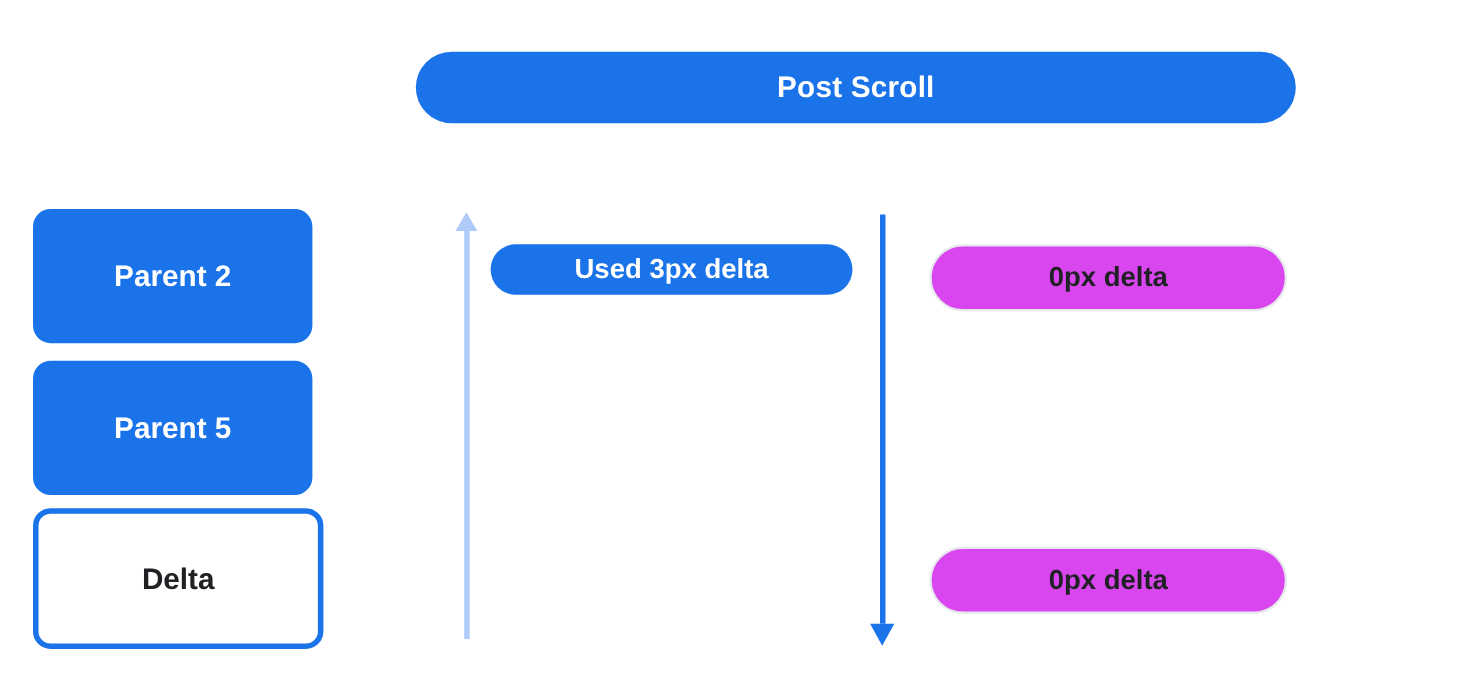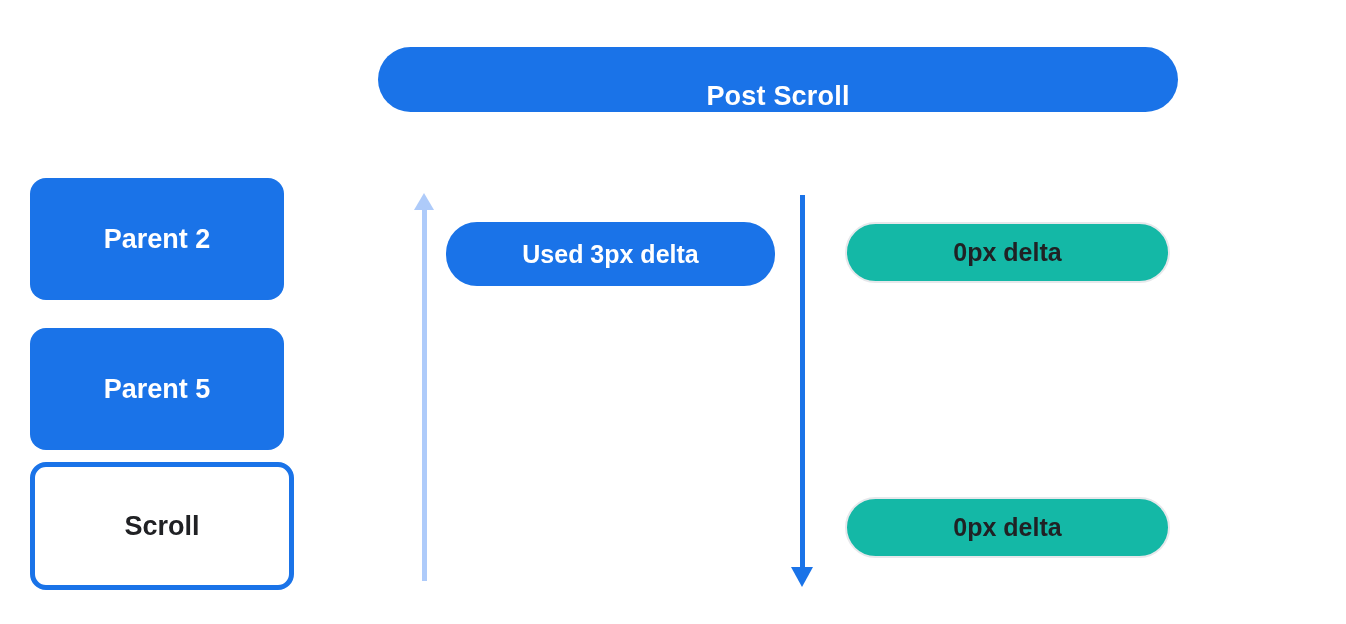--- a/index.html
+++ b/index.html
@@ -19,21 +19,21 @@
   
   .header-pill {
     position: absolute;
     left: 378px;
     top: 47px;
     width: 800px;
     height: 65px;
     background: var(--blue, #1a73e8);
     border-radius: 33px;
     display: flex;
-    align-items: flex-end;
+    align-items: center;
     justify-content: center;
     color: #ffffff;
     font-size: 27px;
     font-weight: bold;
     letter-spacing: 0.2px;
   }
 
   
   .box {
     position: absolute;
@@ -49,49 +49,49 @@
   }
   .box.filled {
     background: var(--blue, #1a73e8);
     color: #ffffff;
   }
   .box.outlined {
     background: #ffffff;
     color: var(--text-dark, #202124);
     border: 5px solid var(--blue, #1a73e8);
   }
-  .box-parent2 { top: 178px; }
+  .box-parent2 { top: 190px; }
   .box-parent1 { top: 328px; }
   .box-child   { top: 462px; height: 118px; }
 
   
   .mid-pill {
     position: absolute;
     left: 446px;
     width: 329px;
-    height: 64px;
+    height: 46px;
     background: var(--blue, #1a73e8);
     border-radius: 31px;
     display: flex;
     align-items: center;
     justify-content: center;
     color: #ffffff;
     font-size: 25px;
     font-weight: bold;
   }
   .mid-pill-1 { top: 222px; }
   .mid-pill-2 { top: 360px; }
 
   
   .right-pill {
     position: absolute;
     left: 845px;
     width: 325px;
     height: 61px;
-    background: #14b8a6;
+    background: #d946ef;
     border: 2px solid var(--border-gray, #e6e8eb);
     border-radius: 31px;
     box-sizing: border-box;
     display: flex;
     align-items: center;
     justify-content: center;
     color: var(--text-dark, #202124);
     font-size: 25px;
     font-weight: 600;
   }
@@ -150,21 +150,21 @@
 
   <div class="box filled box-parent2">
     <span>Parent 2</span>
   </div>
 
   <div class="box filled box-parent1">
     <span>Parent 5</span>
   </div>
 
   <div class="box outlined box-child">
-    <span>Scroll</span>
+    <span>Delta</span>
   </div>
 
   <div class="arrow arrow-up">
     <div class="head-up"></div>
     <div class="shaft"></div>
   </div>
 
   <div class="arrow arrow-down">
     <div class="shaft"></div>
     <div class="head-down"></div>

